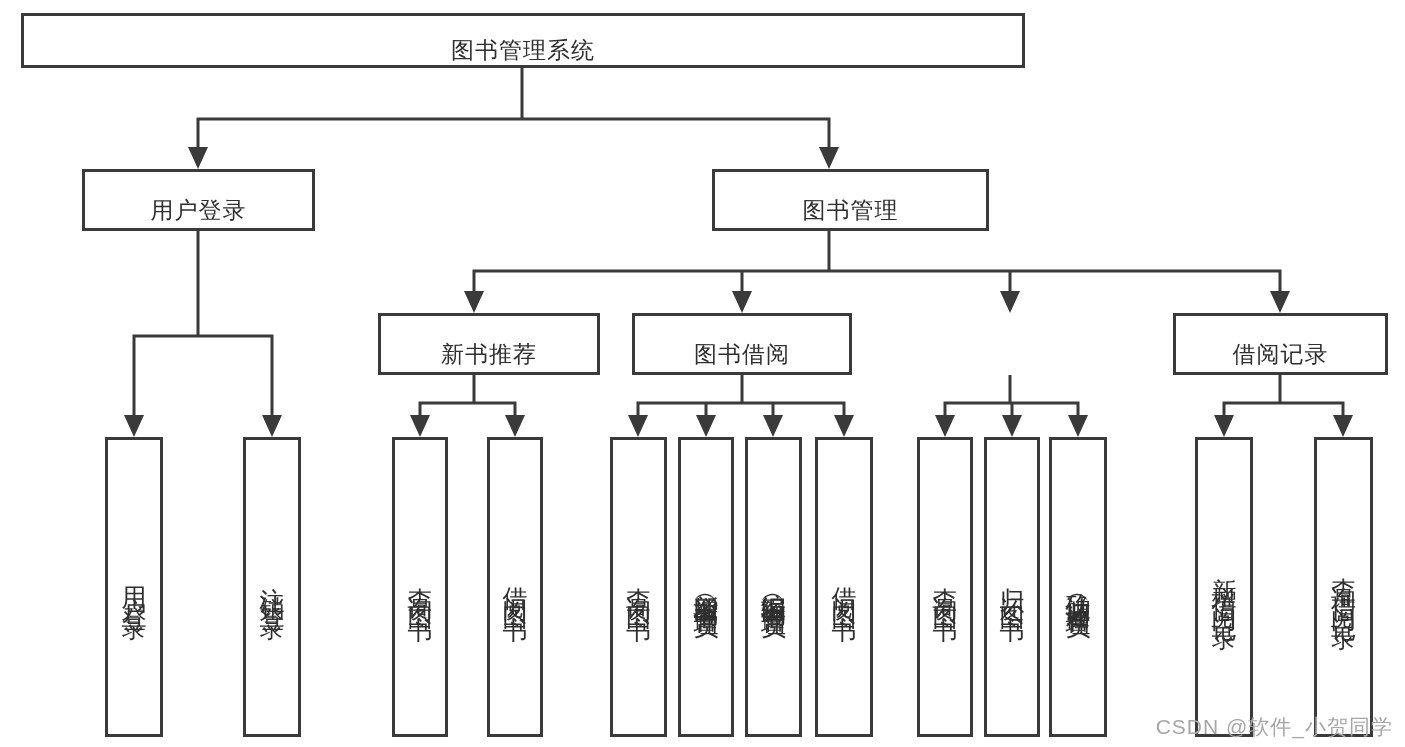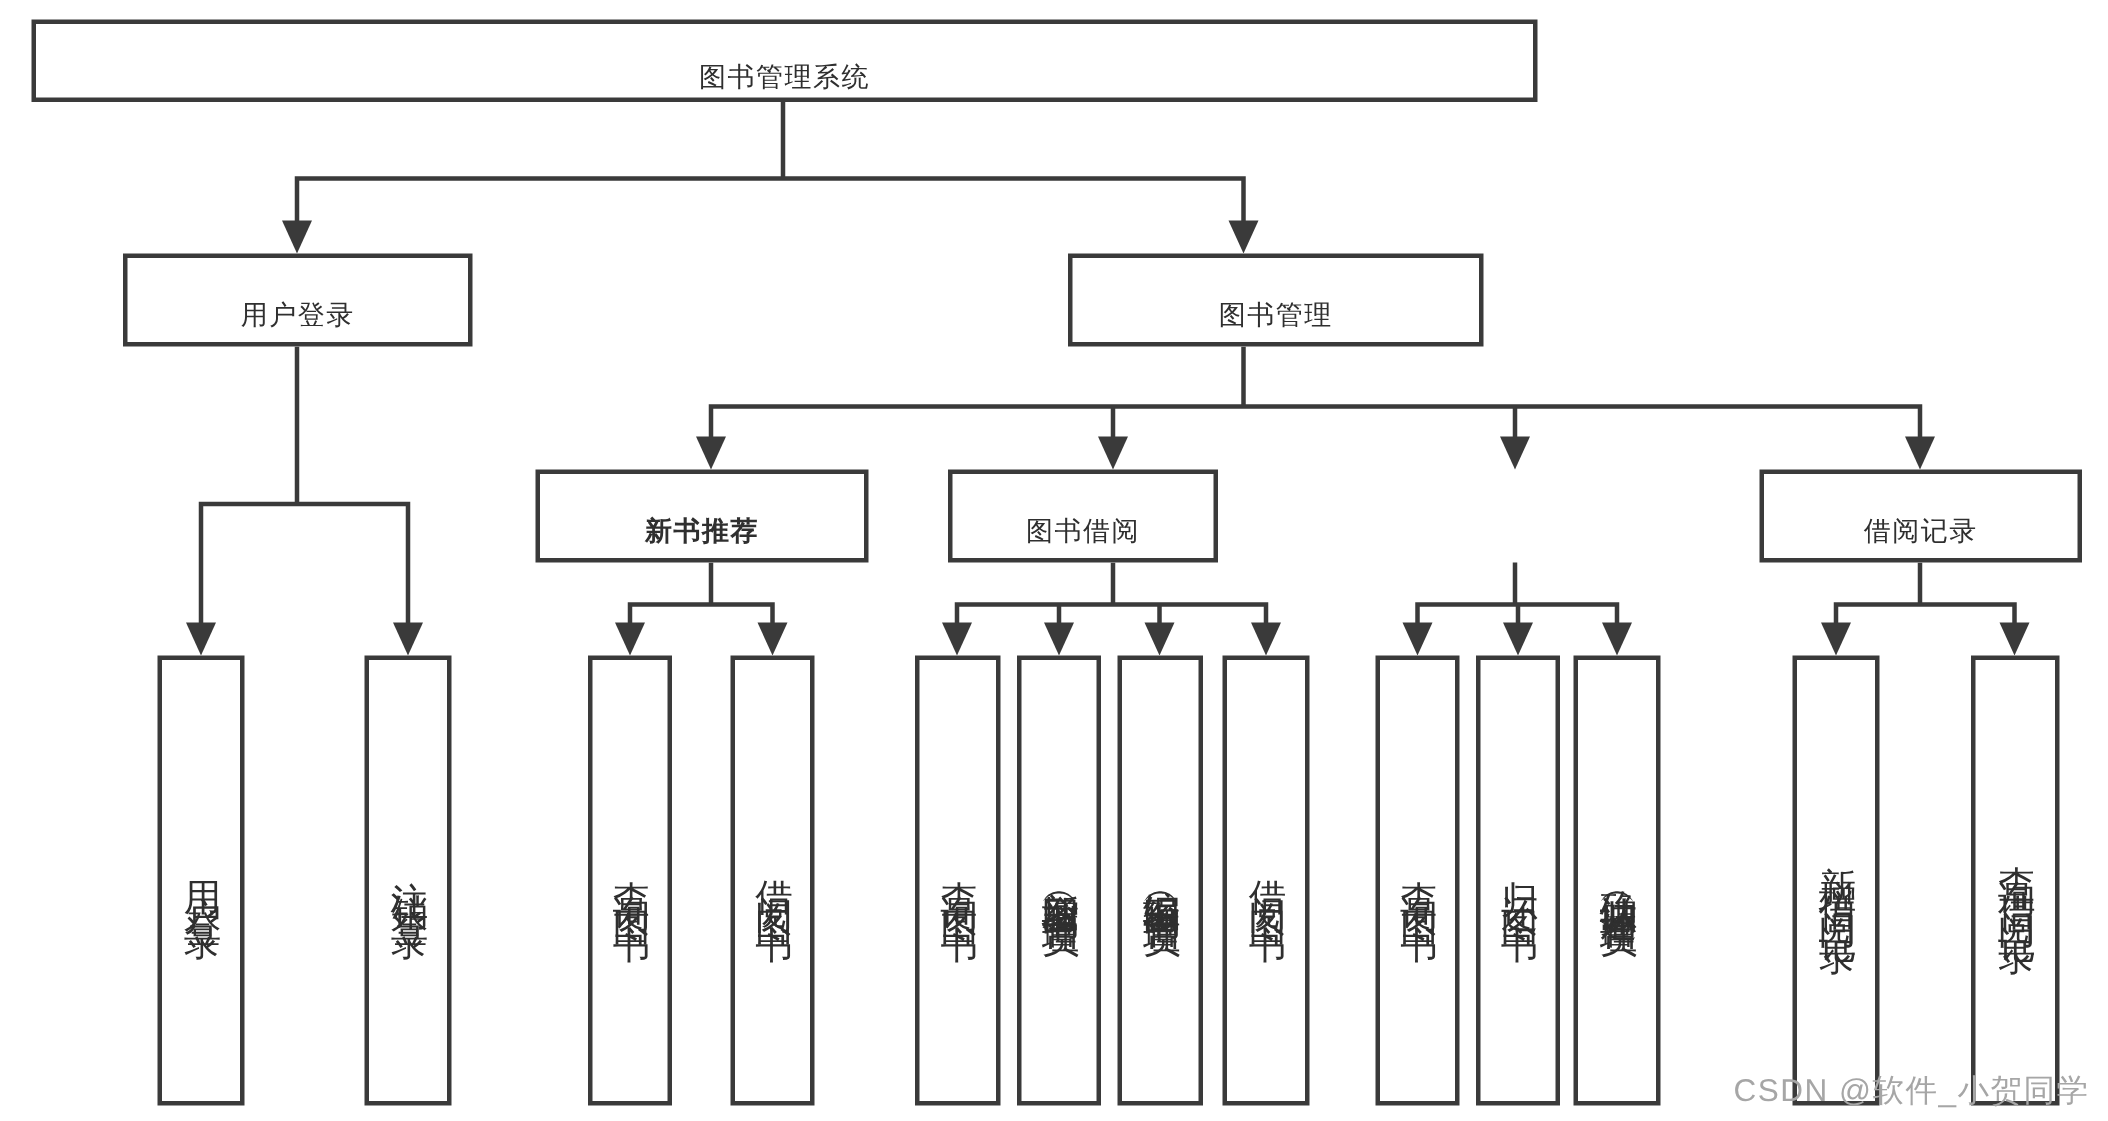--- a/index.html
+++ b/index.html
@@ -30,21 +30,21 @@
     position: absolute;
     box-sizing: border-box;
     border: 3px solid var(--line, #3a3a3a);
     background: #ffffff;
     display: flex;
     align-items: center;
     justify-content: center;
     color: var(--text, #2f2f2f);
   }
   .h-label {
-    font-size: 18px;
+    font-size: 23px;
     letter-spacing: 1px;
     white-space: nowrap;
     margin-top: 20px;
   }
   .leaf .vtext {
     writing-mode: vertical-rl;
     text-orientation: mixed;
     font-size: 25px;
     letter-spacing: 10px;
     line-height: 1;
@@ -122,24 +122,24 @@
     <span class="h-label">图书管理系统</span>
   </div>
 
   <div class="node" style="left:82px; top:169px; width:233px; height:62px;">
     <span class="h-label">用户登录</span>
   </div>
   <div class="node" style="left:712px; top:169px; width:277px; height:62px;">
     <span class="h-label">图书管理</span>
   </div>
 
-  <div class="node" style="left:357px; top:313px; width:222px; height:62px;font-weight:bold;">
+  <div class="node" style="left:378px; top:313px; width:222px; height:62px;">
     <span class="h-label">新书推荐</span>
   </div>
-  <div class="node" style="left:632px; top:313px; width:180px; height:62px;">
+  <div class="node" style="left:632px; top:313px; width:220px; height:62px;">
     <span class="h-label">图书借阅</span>
   </div>
   <div class="node" style="left:1173px; top:313px; width:215px; height:62px;">
     <span class="h-label">借阅记录</span>
   </div>
 
   <div class="node leaf" style="left:105px; top:437px; width:58px; height:300px;">
     <span class="vtext">用户登录</span>
   </div>
   <div class="node leaf" style="left:243px; top:437px; width:58px; height:300px;">

